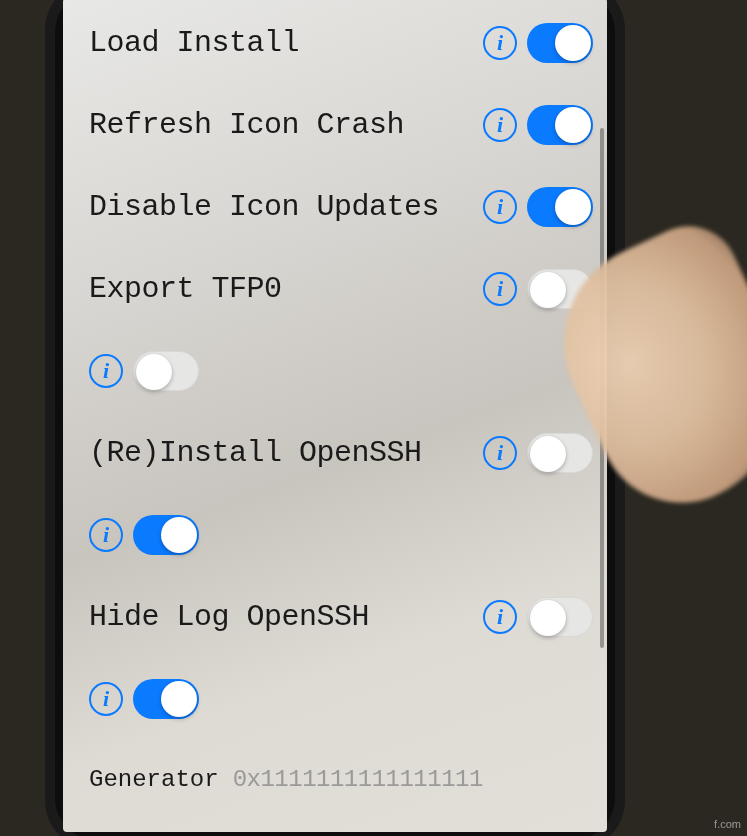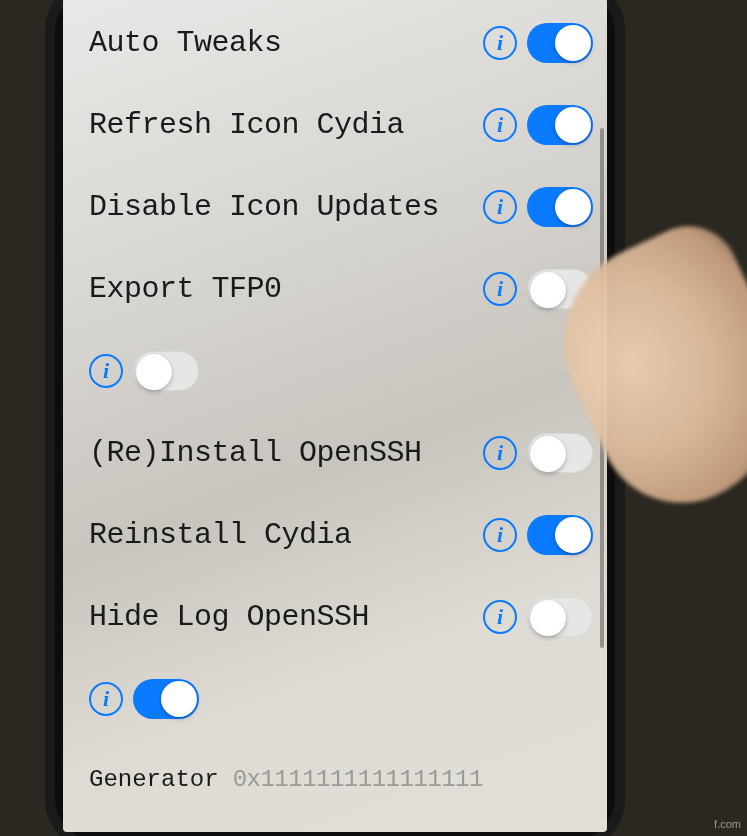--- a/index.html
+++ b/index.html
@@ -142,31 +142,31 @@
   }
 </style>
 </head>
 <body>
 
 <div class="phone-frame">
   <div class="phone-bezel">
     <div class="screen">
 
       <div class="row">
-        <span class="label">Auto Tweaks</span>
-        <div class="controls">
-          <span class="info-icon">i</span>
-          <div class="toggle on">
-              <div class="knob"></div>
-            </div>
-        </div>
-      </div>
-
-      <div class="row">
-        <span class="label">Refresh Icon Cydia</span>
+        <span class="label">Load Install</span>
+        <div class="controls">
+          <span class="info-icon">i</span>
+          <div class="toggle on">
+              <div class="knob"></div>
+            </div>
+        </div>
+      </div>
+
+      <div class="row">
+        <span class="label">Refresh Icon Crash</span>
         <div class="controls">
           <span class="info-icon">i</span>
           <div class="toggle on">
               <div class="knob"></div>
             </div>
         </div>
       </div>
 
       <div class="row">
         <span class="label">Disable Icon Updates</span>
@@ -201,21 +201,20 @@
         <span class="label">(Re)Install OpenSSH</span>
         <div class="controls">
           <span class="info-icon">i</span>
           <div class="toggle off">
               <div class="knob"></div>
             </div>
         </div>
       </div>
 
       <div class="row">
-        <span class="label">Reinstall Cydia</span>
         <div class="controls">
           <span class="info-icon">i</span>
           <div class="toggle on">
               <div class="knob"></div>
             </div>
         </div>
       </div>
 
       <div class="row">
         <span class="label">Hide Log OpenSSH</span>

